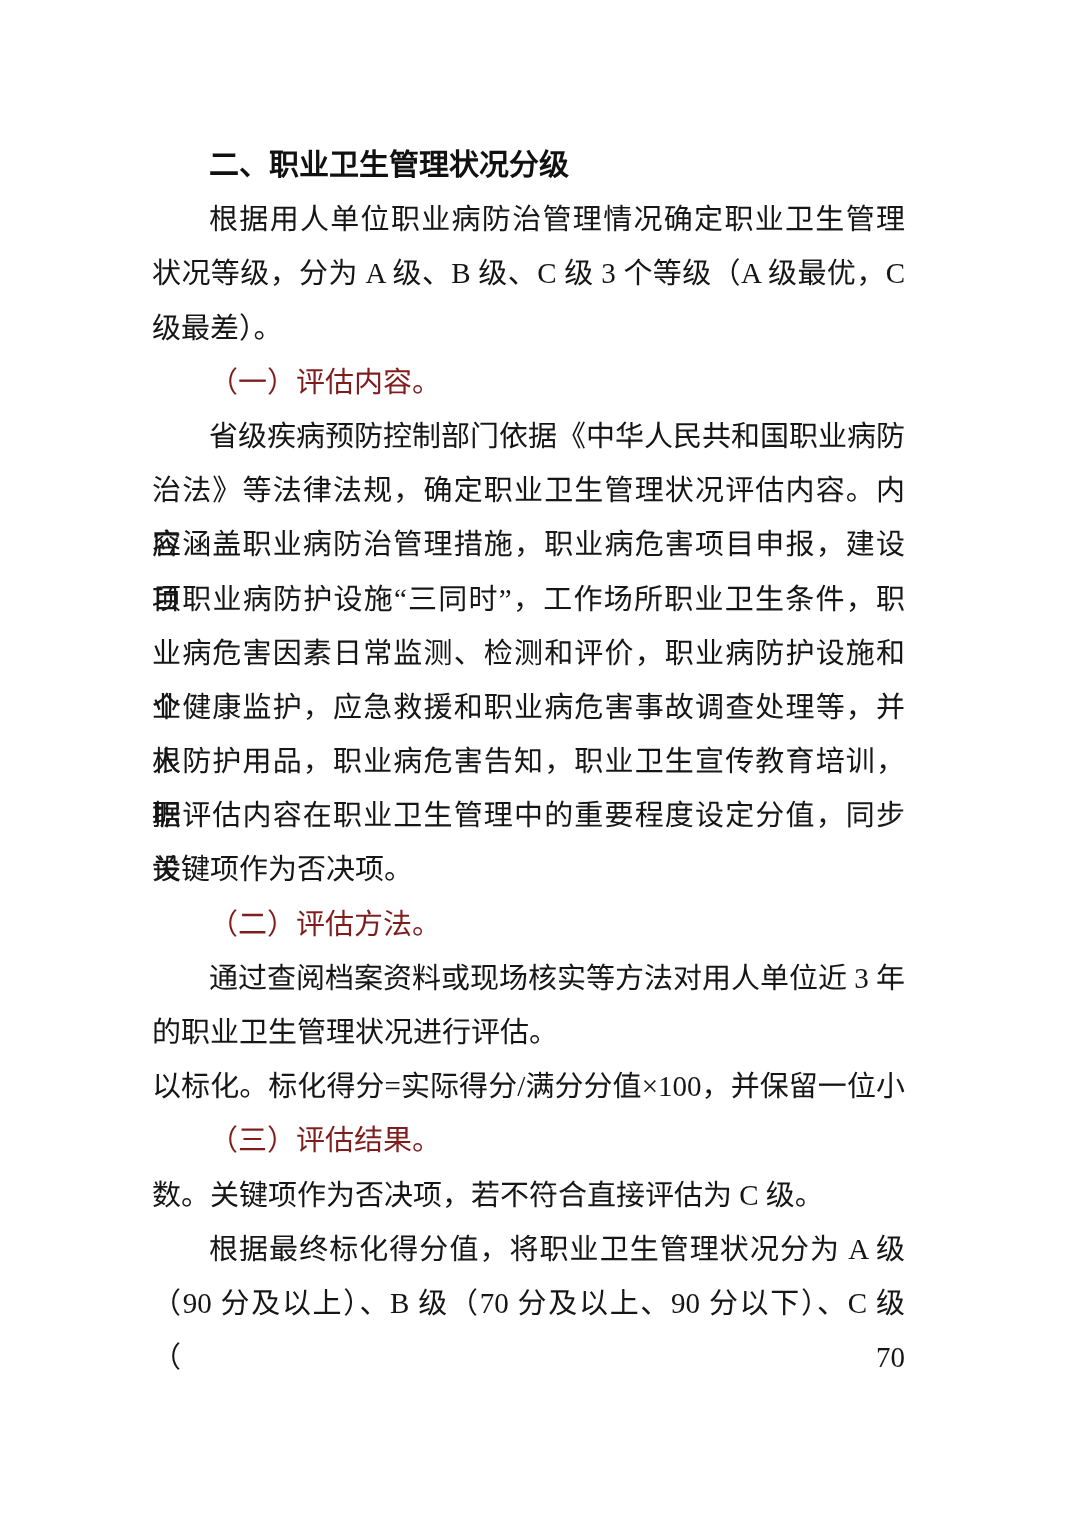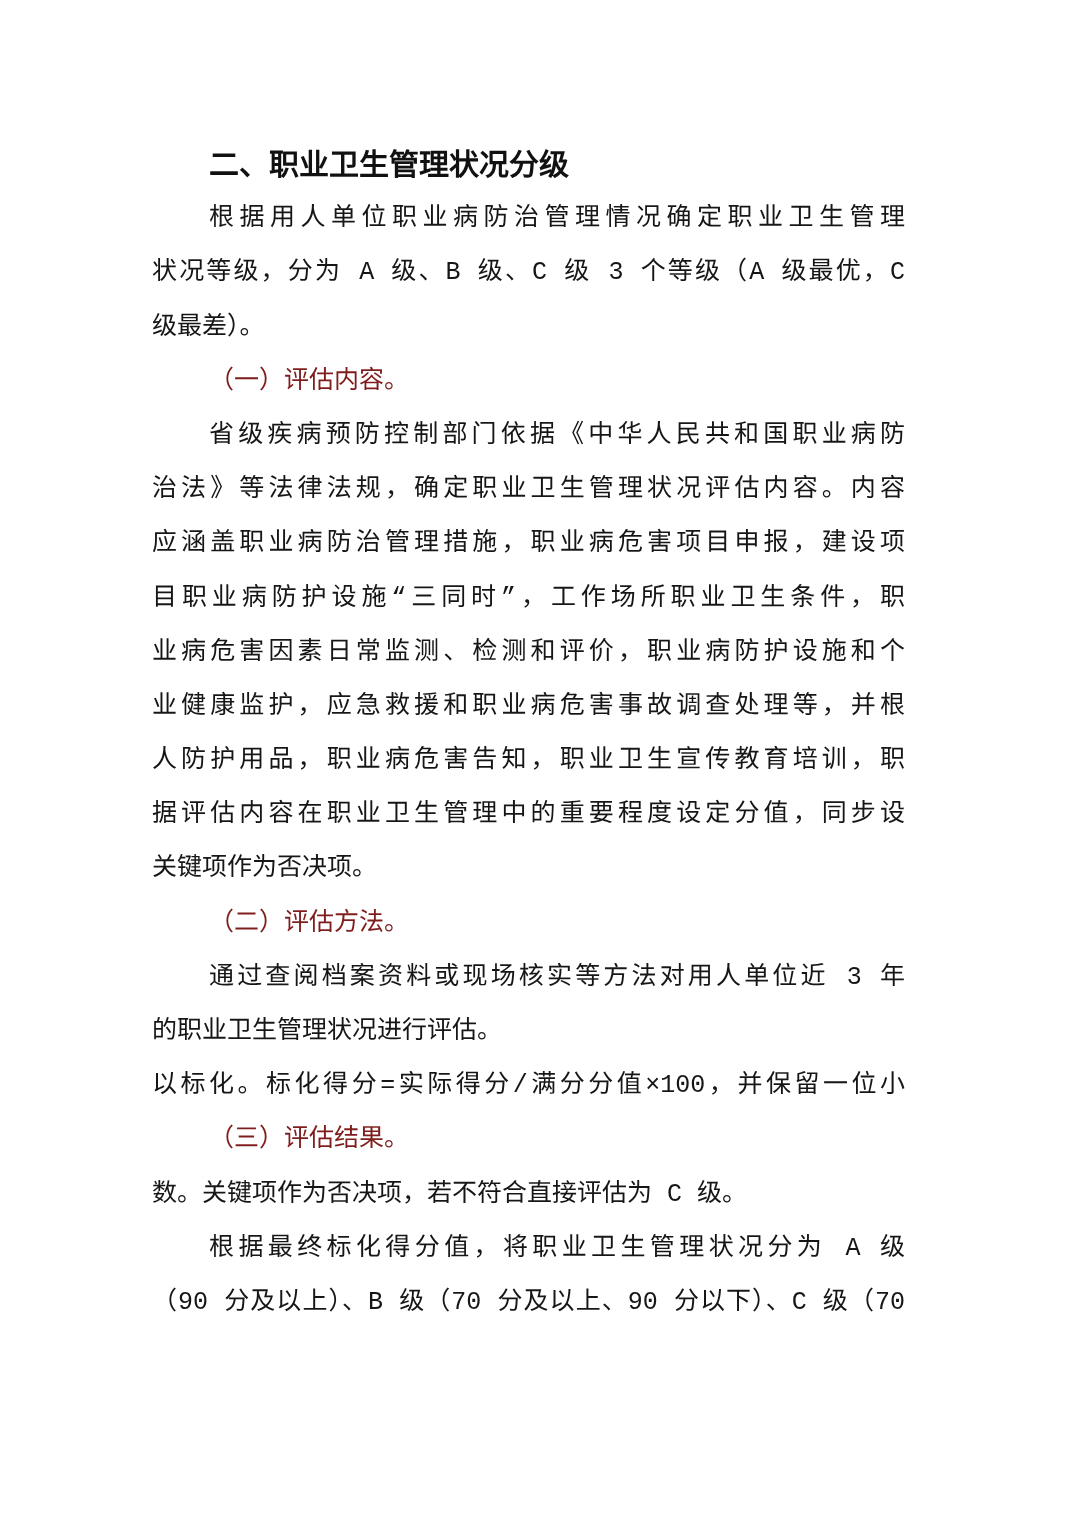--- a/index.html
+++ b/index.html
@@ -15,22 +15,22 @@
     overflow: hidden;
     font-family: "Liberation Serif", "DejaVu Serif", serif;
   }
   .doc-body {
     position: absolute;
     left: 152px;
     top: 138px;
     width: 753px;
   }
   .line {
-    font-family: Liberation Mono, monospace;
-    font-size: 25px;
+    font-family: Liberation Serif, serif;
+    font-size: 29px;
     line-height: 54.2px;
     height: 54.2px;
     color: #161616;
     text-align: left;
     white-space: normal;
   }
   .line.indent {
     padding-left: 57px;
   }
   .line.justify {

